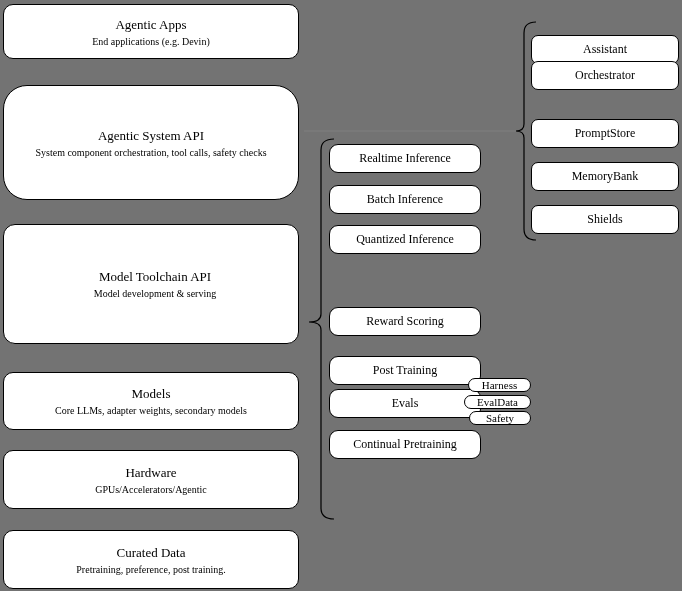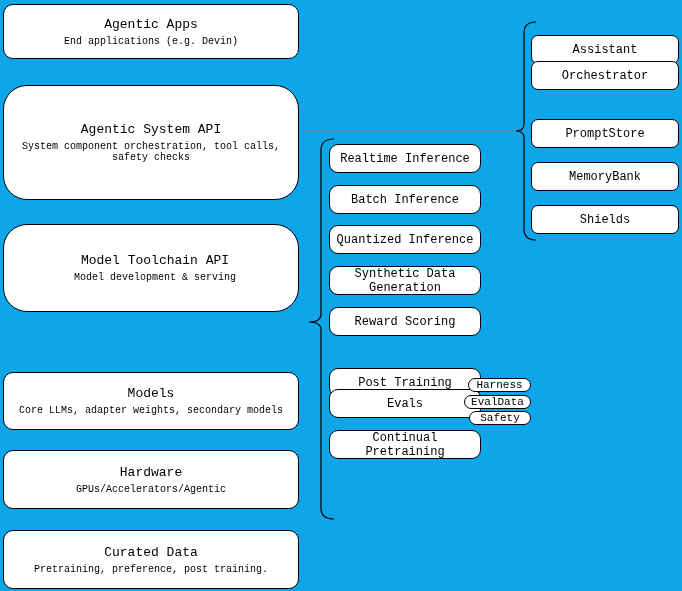--- a/index.html
+++ b/index.html
@@ -1,21 +1,21 @@
 <!DOCTYPE html>
 <html><head>
 <meta charset="utf-8">
 <style>
   html, body { margin: 0; padding: 0; background: #ffffff; }
   #canvas {
     position: relative;
     width: 682px;
     height: 591px;
-    background: #0ea5e9;
-    font-family: Liberation Mono, monospace;
+    background: #737373;
+    font-family: Liberation Serif, serif;
     color: #000000;
     overflow: hidden;
   }
   svg.overlay {
     position: absolute;
     left: 0; top: 0;
     width: 682px; height: 591px;
     pointer-events: none;
   }
   .box {
@@ -69,21 +69,21 @@
   <div class="box stack-box" style="top:4px;height:55px;border-radius:10px;">
     <div class="title">Agentic Apps</div>
     <div class="subtitle">End applications (e.g. Devin)</div>
   </div>
 
   <div class="box stack-box" style="top:85px;height:115px;border-radius:24px;">
     <div class="title">Agentic System API</div>
     <div class="subtitle">System component orchestration, tool calls, safety checks</div>
   </div>
 
-  <div class="box stack-box" style="top:224px;height:88px;border-radius:24px;padding-left:8px;">
+  <div class="box stack-box" style="top:224px;height:120px;border-radius:12px;padding-left:8px;">
     <div class="title">Model Toolchain API</div>
     <div class="subtitle">Model development &amp; serving</div>
   </div>
 
   <div class="box stack-box" style="top:372px;height:58px;border-radius:10px;">
     <div class="title">Models</div>
     <div class="subtitle">Core LLMs, adapter weights, secondary models</div>
   </div>
 
   <div class="box stack-box" style="top:450px;height:59px;border-radius:10px;">
@@ -98,27 +98,24 @@
 
   <div class="box mid-box" style="top:144px;">
     <span>Realtime Inference</span>
   </div>
   <div class="box mid-box" style="top:185px;">
     <span>Batch Inference</span>
   </div>
   <div class="box mid-box" style="top:225px;">
     <span>Quantized Inference</span>
   </div>
-  <div class="box mid-box" style="top:266px;">
-    <span>Synthetic Data Generation</span>
-  </div>
   <div class="box mid-box" style="top:307px;">
     <span>Reward Scoring</span>
   </div>
-  <div class="box mid-box" style="top:368px;text-align:center;">
+  <div class="box mid-box" style="top:356px;text-align:center;">
     <span>Post Training</span>
   </div>
   <div class="box mid-box" style="top:389px;">
     <span>Evals</span>
   </div>
   <div class="box mid-box" style="top:430px;">
     <span>Continual Pretraining</span>
   </div>
 
   <div class="tag" style="left:468px;top:378px;width:63px;height:14px;">

